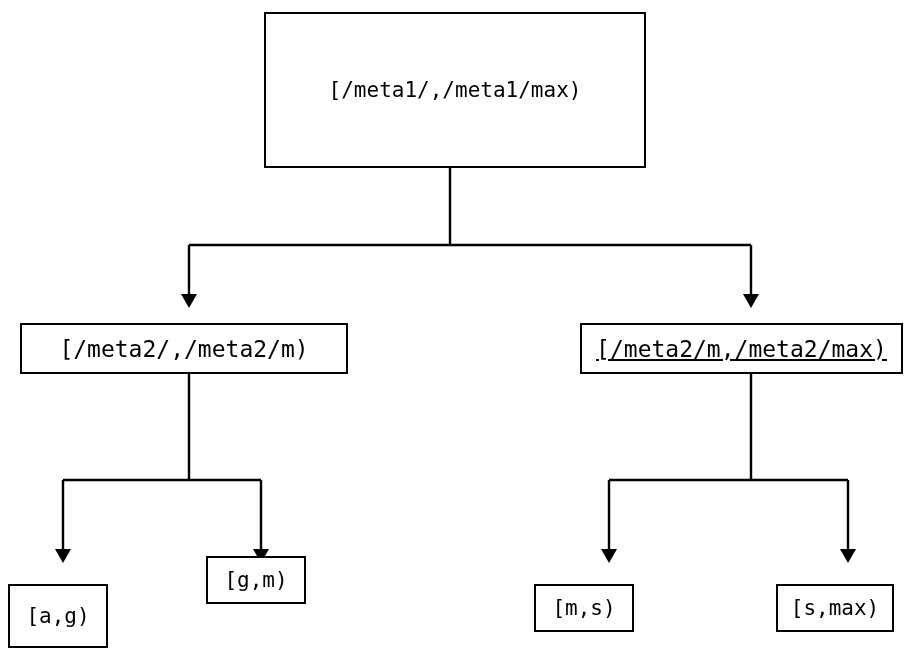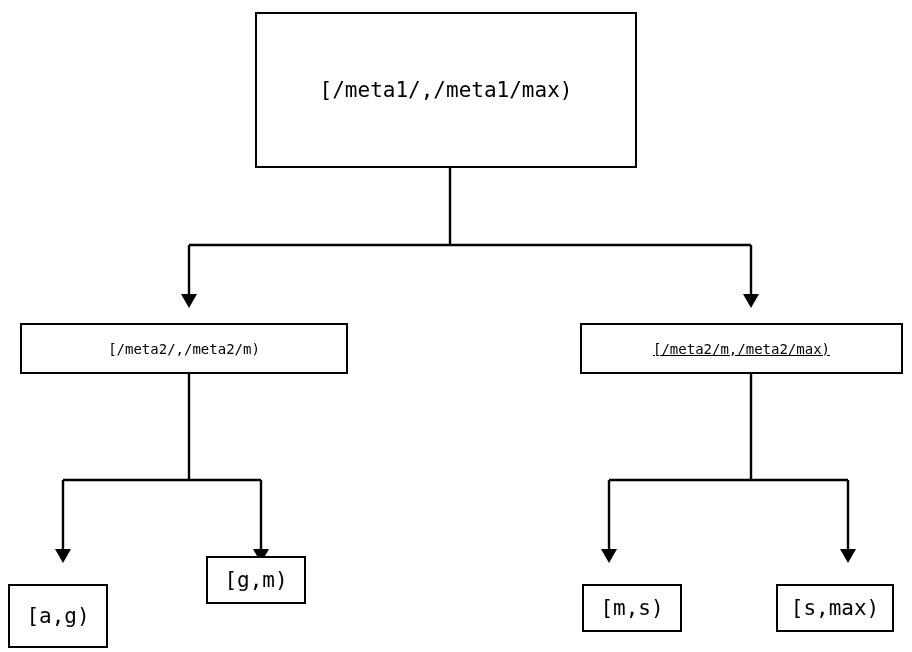--- a/index.html
+++ b/index.html
@@ -26,57 +26,57 @@
     justify-content: center;
     color: #000000;
     white-space: pre;
   }
   .node-label {
     display: block;
     letter-spacing: 0px;
   }
   
   #node-root {
-    left: 255px;
+    left: 264px;
     top: 12px;
     width: 382px;
     height: 156px;
   }
   #node-root .node-label { font-size: 21px; }
   
   #node-meta2-low {
     left: 20px;
     top: 323px;
     width: 328px;
     height: 51px;
   }
   #node-meta2-high {
     left: 580px;
     top: 323px;
     width: 323px;
     height: 51px;
     text-decoration: underline;
   }
   #node-meta2-low .node-label,
-  #node-meta2-high .node-label { font-size: 14px; }
+  #node-meta2-high .node-label { font-size: 23px; }
   
   #node-leaf-ag {
     left: 8px;
     top: 584px;
     width: 100px;
     height: 64px;
   }
   #node-leaf-gm {
     left: 206px;
     top: 556px;
     width: 100px;
     height: 48px;
   }
   #node-leaf-ms {
-    left: 582px;
+    left: 534px;
     top: 584px;
     width: 100px;
     height: 48px;
     justify-content: center;
   }
   #node-leaf-smax {
     left: 776px;
     top: 584px;
     width: 118px;
     height: 48px;

